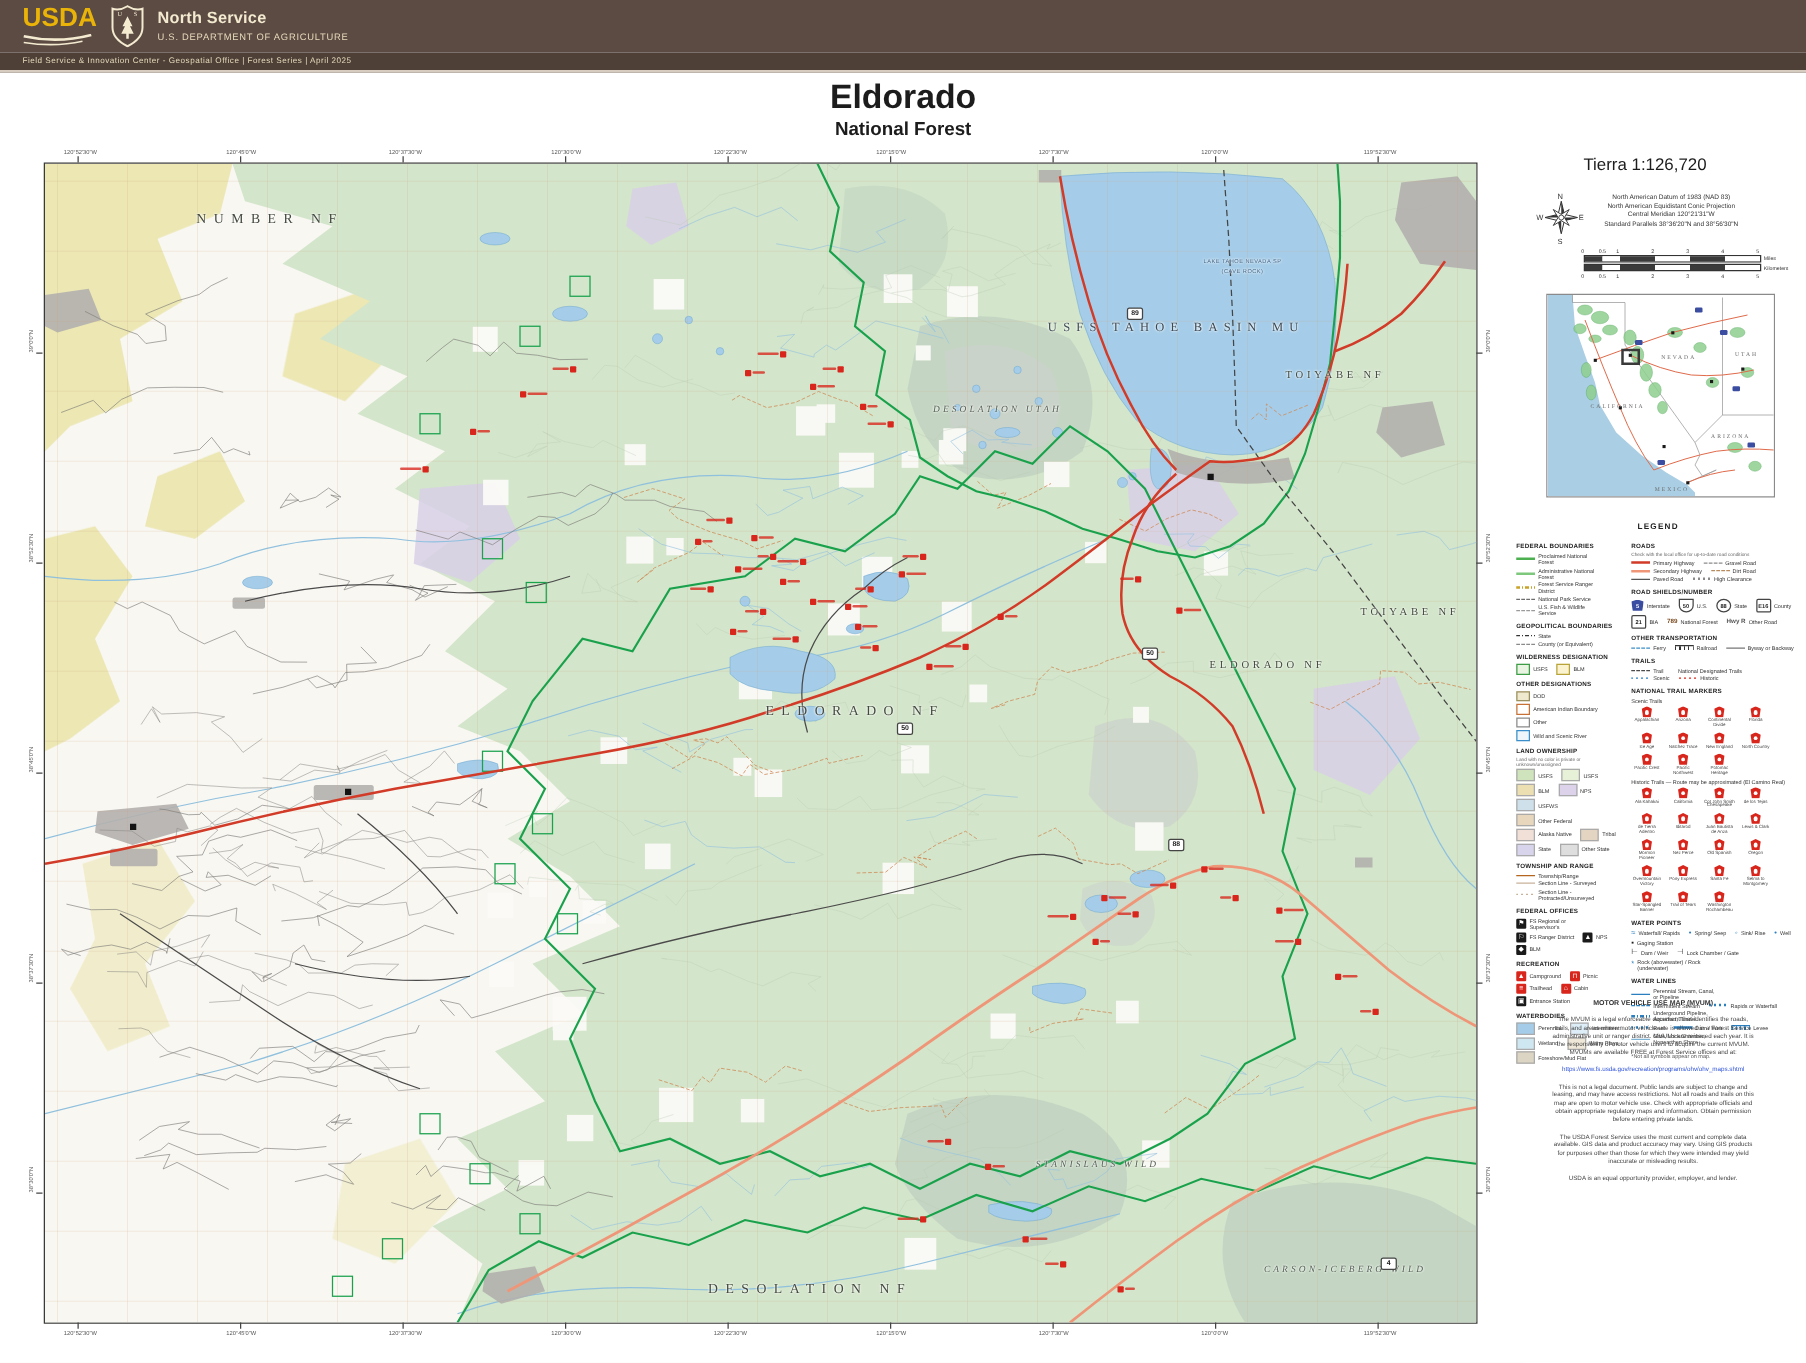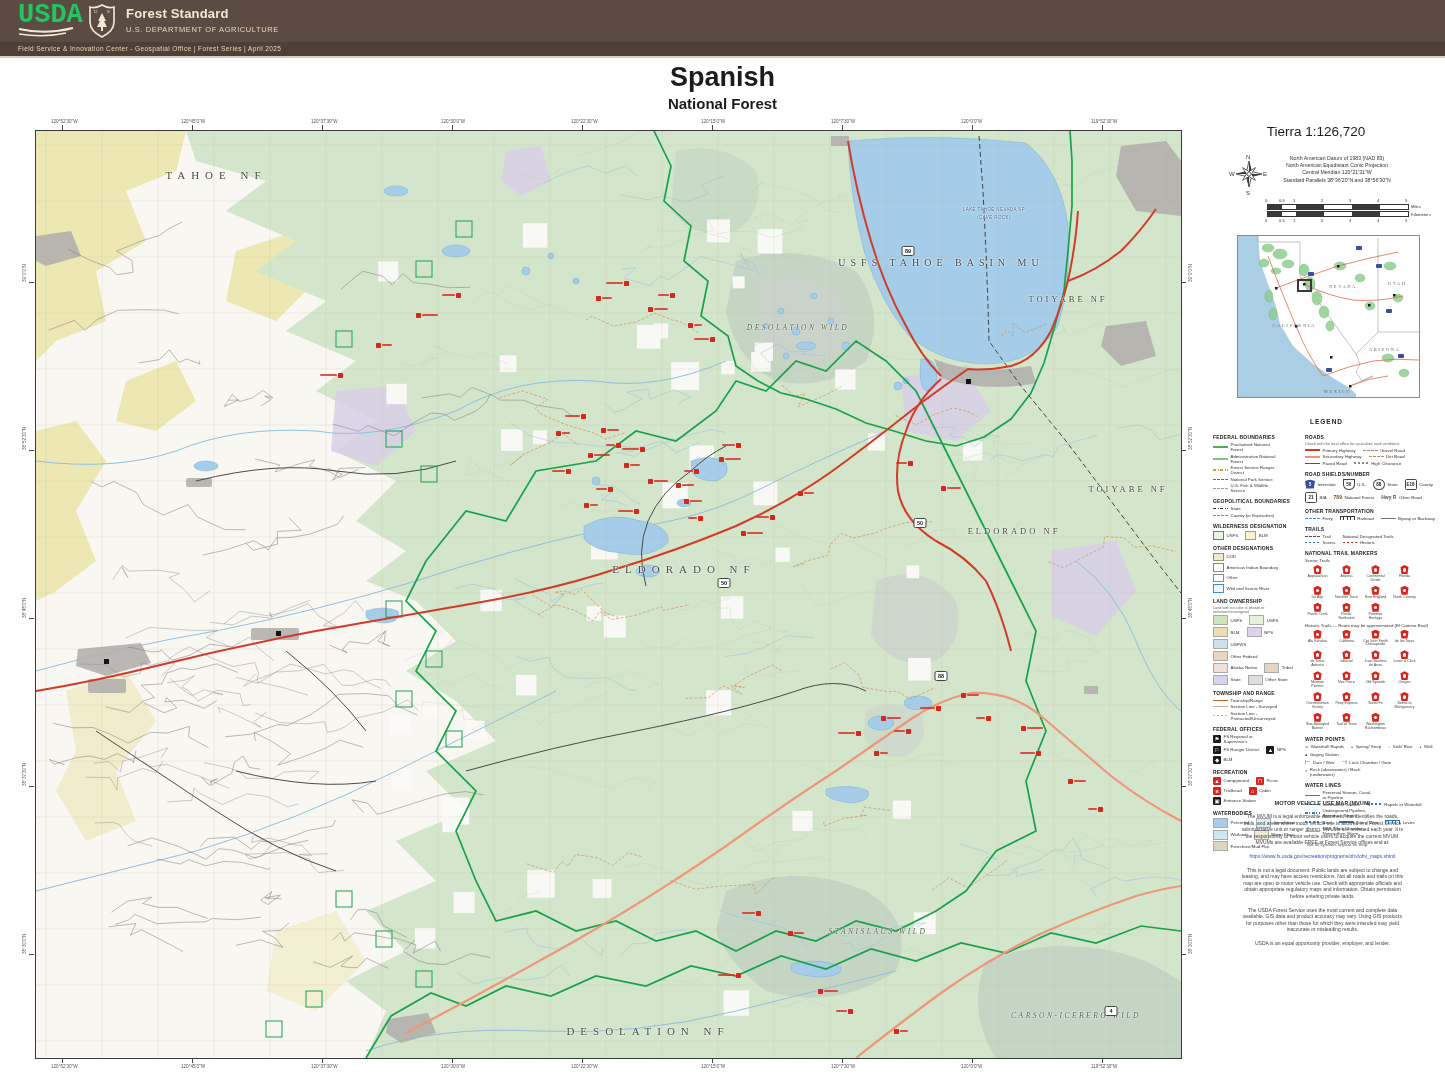--- a/index.html
+++ b/index.html
@@ -4,21 +4,21 @@
 <style>
   html,body{margin:0;padding:0;background:#ffffff;}
   body{position:relative;width:1445px;height:1090px;overflow:hidden;
        font-family:"Liberation Sans",sans-serif;color:#222;}
   
   .hdr{position:absolute;left:0;top:0;width:1445px;height:42px;background:#5b4b43;}
   .hdr-strip{position:absolute;left:0;top:42px;width:1445px;height:14px;background:#4e4037;
              border-bottom:2px solid #d6ccc0;}
   .hdr-strip span{position:absolute;left:18px;top:3px;font-size:6.5px;color:#e7dbbc;letter-spacing:.4px;}
   .usda-logo{position:absolute;left:18px;top:5px;width:58px;height:34px;}
-  .usda-txt{font-family:Liberation Mono, monospace;font-weight:bold;font-size:27px;color:#22c55e;line-height:20px;}
+  .usda-txt{font-family:Liberation Sans, sans-serif;font-weight:bold;font-size:21px;color:#eab308;line-height:20px;}
   .usda-swoosh{position:absolute;left:0;top:22px;width:56px;height:10px;}
   .fs-shield{position:absolute;left:88px;top:4px;width:28px;height:34px;}
   .hdr-text{position:absolute;left:126px;top:6px;}
   .hdr-text .t1{font-size:13px;color:#f3ead0;font-weight:bold;letter-spacing:.2px;}
   .hdr-text .t2{font-size:7.5px;color:#e7dbbc;letter-spacing:.6px;margin-top:4px;}
   
   .title-main{position:absolute;left:0;top:62px;width:1445px;text-align:center;
               font-size:27px;font-weight:bold;color:#1c1c1c;}
   .title-sub{position:absolute;left:0;top:95px;width:1445px;text-align:center;
              font-size:15px;font-weight:bold;color:#1c1c1c;}
@@ -98,29 +98,29 @@
       <path d="M1,7 Q26,11 48,6" stroke="#f3ead0" stroke-width="1.4" fill="none"></path>
     </svg>
   </div>
   <svg class="fs-shield" viewBox="0 0 26 34">
     <path d="M13,1 C18,4 22,4 25,3 L25,18 C25,26 19,30 13,33 C7,30 1,26 1,18 L1,3 C4,4 8,4 13,1 Z" fill="none" stroke="#f3ead0" stroke-width="1.6"></path>
     <path d="M13,9 L17,17 L15,17 L18,23 L14,23 L14,27 L12,27 L12,23 L8,23 L11,17 L9,17 Z" fill="#f3ead0"></path>
     <text x="5" y="9" font-size="5" fill="#f3ead0" font-family="Liberation Serif,serif">U</text>
     <text x="18" y="9" font-size="5" fill="#f3ead0" font-family="Liberation Serif,serif">S</text>
   </svg>
   <div class="hdr-text">
-    <div class="t1">Forest Standard</div>
+    <div class="t1">North Service</div>
     <div class="t2">U.S. DEPARTMENT OF AGRICULTURE</div>
   </div>
 </div>
 <div class="hdr-strip">
   <span>Field Service &amp; Innovation Center - Geospatial Office | Forest Series | April 2025</span>
 </div>
 
-<div class="title-main">Spanish</div>
+<div class="title-main">Eldorado</div>
 <div class="title-sub">National Forest</div>
 
 <div class="map-frame">
   <svg viewBox="0 0 1145 927" preserveAspectRatio="none">
     <rect x="0" y="0" width="1145" height="927" fill="#f8f7f2"></rect>
 
     <g fill="#e9e3a3" opacity="0.8">
       <path d="M0,0 L150,0 L140,40 L90,60 L110,110 L60,140 L70,190 L20,210 L0,230 Z"></path>
       <path d="M0,300 L40,290 L70,330 L40,380 L60,430 L20,460 L0,470 Z"></path>
       <path d="M30,560 L90,540 L120,590 L80,640 L100,690 L50,710 L20,660 L40,620 Z" opacity="0.6"></path>
@@ -505,26 +505,26 @@
            Q1028,170 1034,140 Q1040,110 1042,80"></path>
       <path stroke="#d23b28" stroke-width="2" d="M1032,150 Q1060,140 1085,120 Q1105,100 1120,78"></path>
       <path stroke="#d23b28" stroke-width="2" d="M905,248 Q880,270 870,300 Q858,330 862,360 Q868,390 900,410 Q930,425 950,450 Q965,480 975,520"></path>
       <path stroke="#d23b28" stroke-width="2" d="M812,10 Q820,60 835,110 Q848,155 870,195 Q885,225 905,245"></path>
       <path stroke="#ef9678" stroke-width="2.2" d="M370,902 Q450,860 530,815 Q610,770 690,715 Q750,672 800,640 Q840,612 875,588 Q905,568 935,562
            Q975,560 1005,585 Q1040,615 1075,645 Q1110,672 1145,690"></path>
       <path stroke="#ef9678" stroke-width="2.2" d="M820,927 Q860,895 905,862 Q950,830 1000,805 Q1050,782 1100,765 Q1125,758 1145,755"></path>
     </g>
   </svg>
   <div class="map-overlay" id="map-overlay">
-      <div class="mlabel nf" style="left: 180px; top: 44px;">TAHOE NF</div>
+      <div class="mlabel nf" style="left: 180px; top: 44px;">NUMBER NF</div>
       <div class="mlabel mu" style="left: 905px; top: 131px;">USFS TAHOE BASIN MU</div>
       <div class="mlabel nf2" style="left: 1032px; top: 168px;">TOIYABE NF</div>
       <div class="mlabel sp" style="left: 958px; top: 78px;">LAKE TAHOE NEVADA SP</div>
       <div class="mlabel sp" style="left: 958px; top: 86px;">(CAVE ROCK)</div>
-      <div class="mlabel wild" style="left: 762px; top: 196px;">DESOLATION WILD</div>
+      <div class="mlabel wild" style="left: 762px; top: 196px;">DESOLATION UTAH</div>
       <div class="mlabel nf" style="left: 648px; top: 438px;">ELDORADO NF</div>
       <div class="mlabel nf2" style="left: 978px; top: 400px;">ELDORADO NF</div>
       <div class="mlabel nf2" style="left: 1092px; top: 358px;">TOIYABE NF</div>
       <div class="mlabel wild" style="left: 842px; top: 800px;">STANISLAUS WILD</div>
       <div class="mlabel wild" style="left: 1040px; top: 884px;">CARSON-ICEBERG WILD</div>
       <div class="mlabel nf" style="left: 612px; top: 900px;">DESOLATION NF</div>
       <div class="mshield" style="left: 688px; top: 452px;">50</div>
       <div class="mshield" style="left: 884px; top: 392px;">50</div>
       <div class="mshield" style="left: 905px; top: 545px;">88</div>
       <div class="mshield" style="left: 872px; top: 120px;">89</div>

